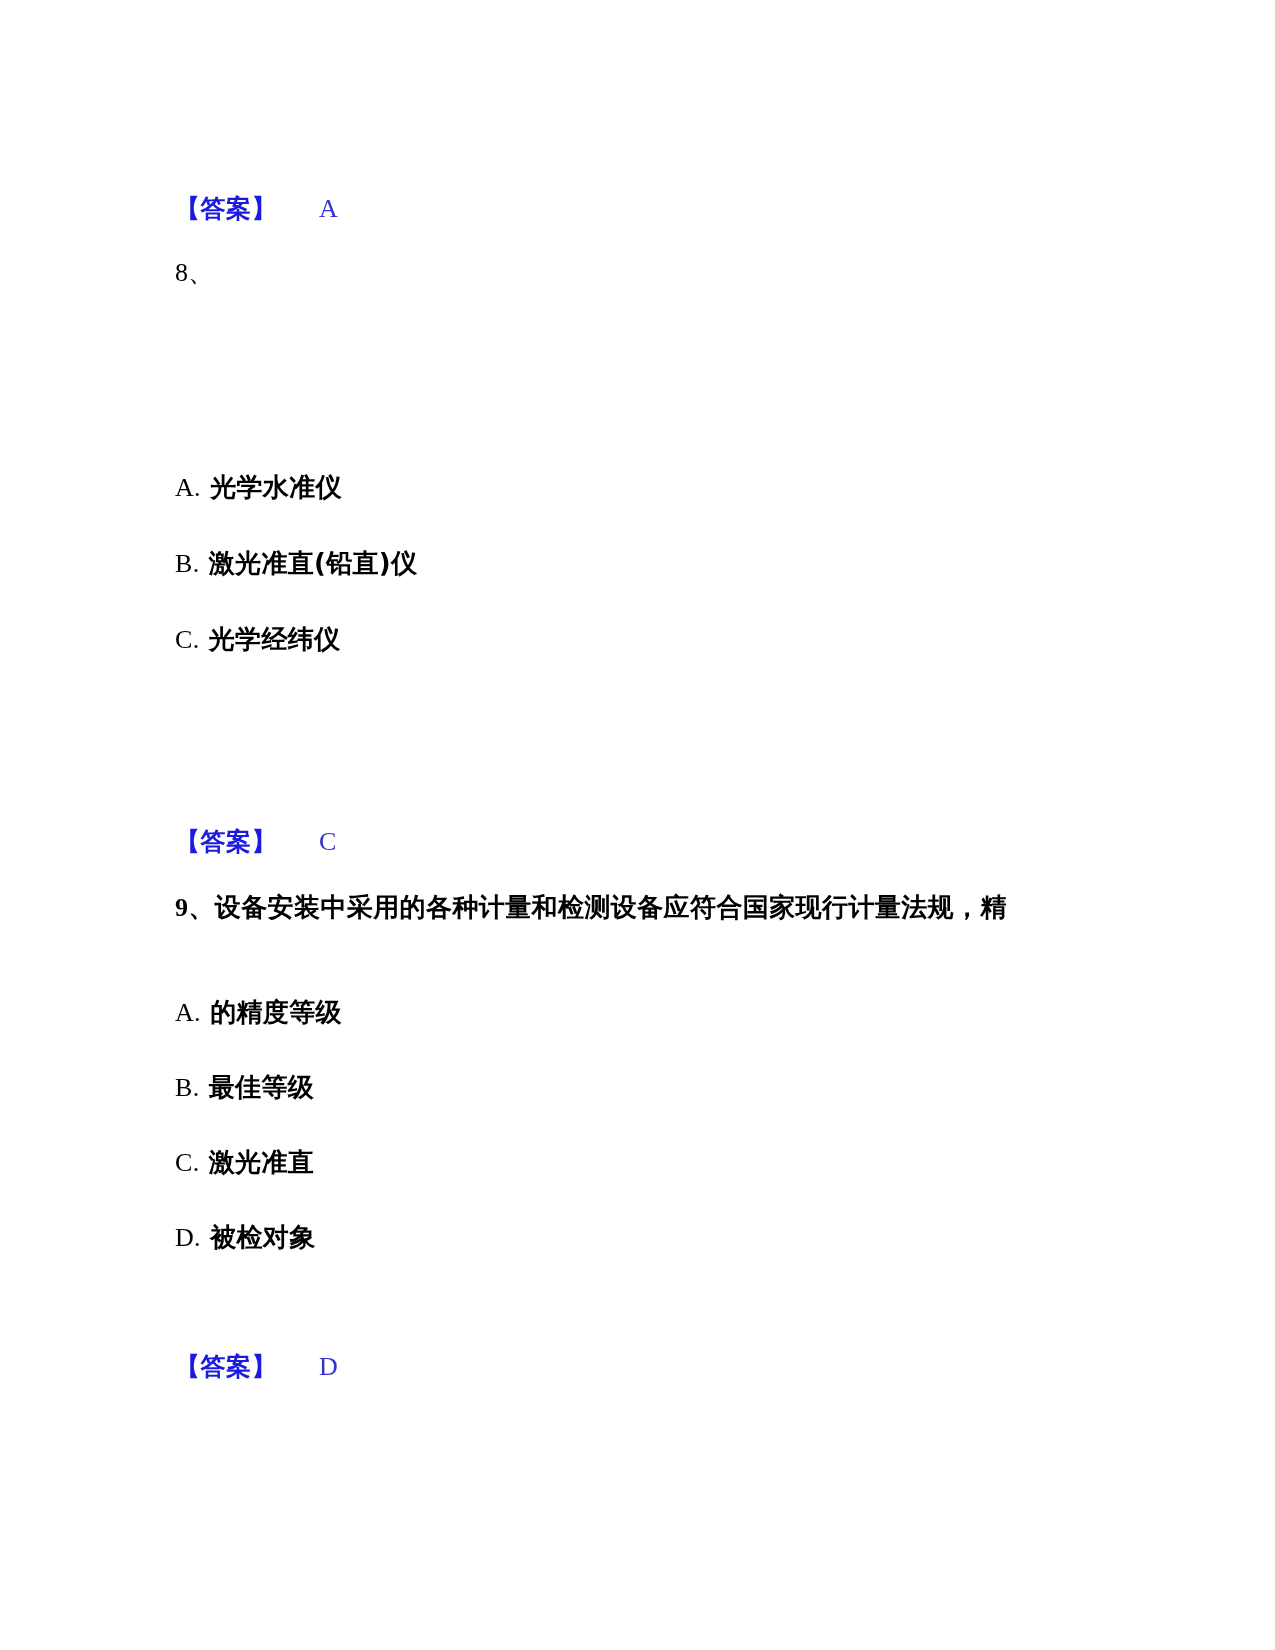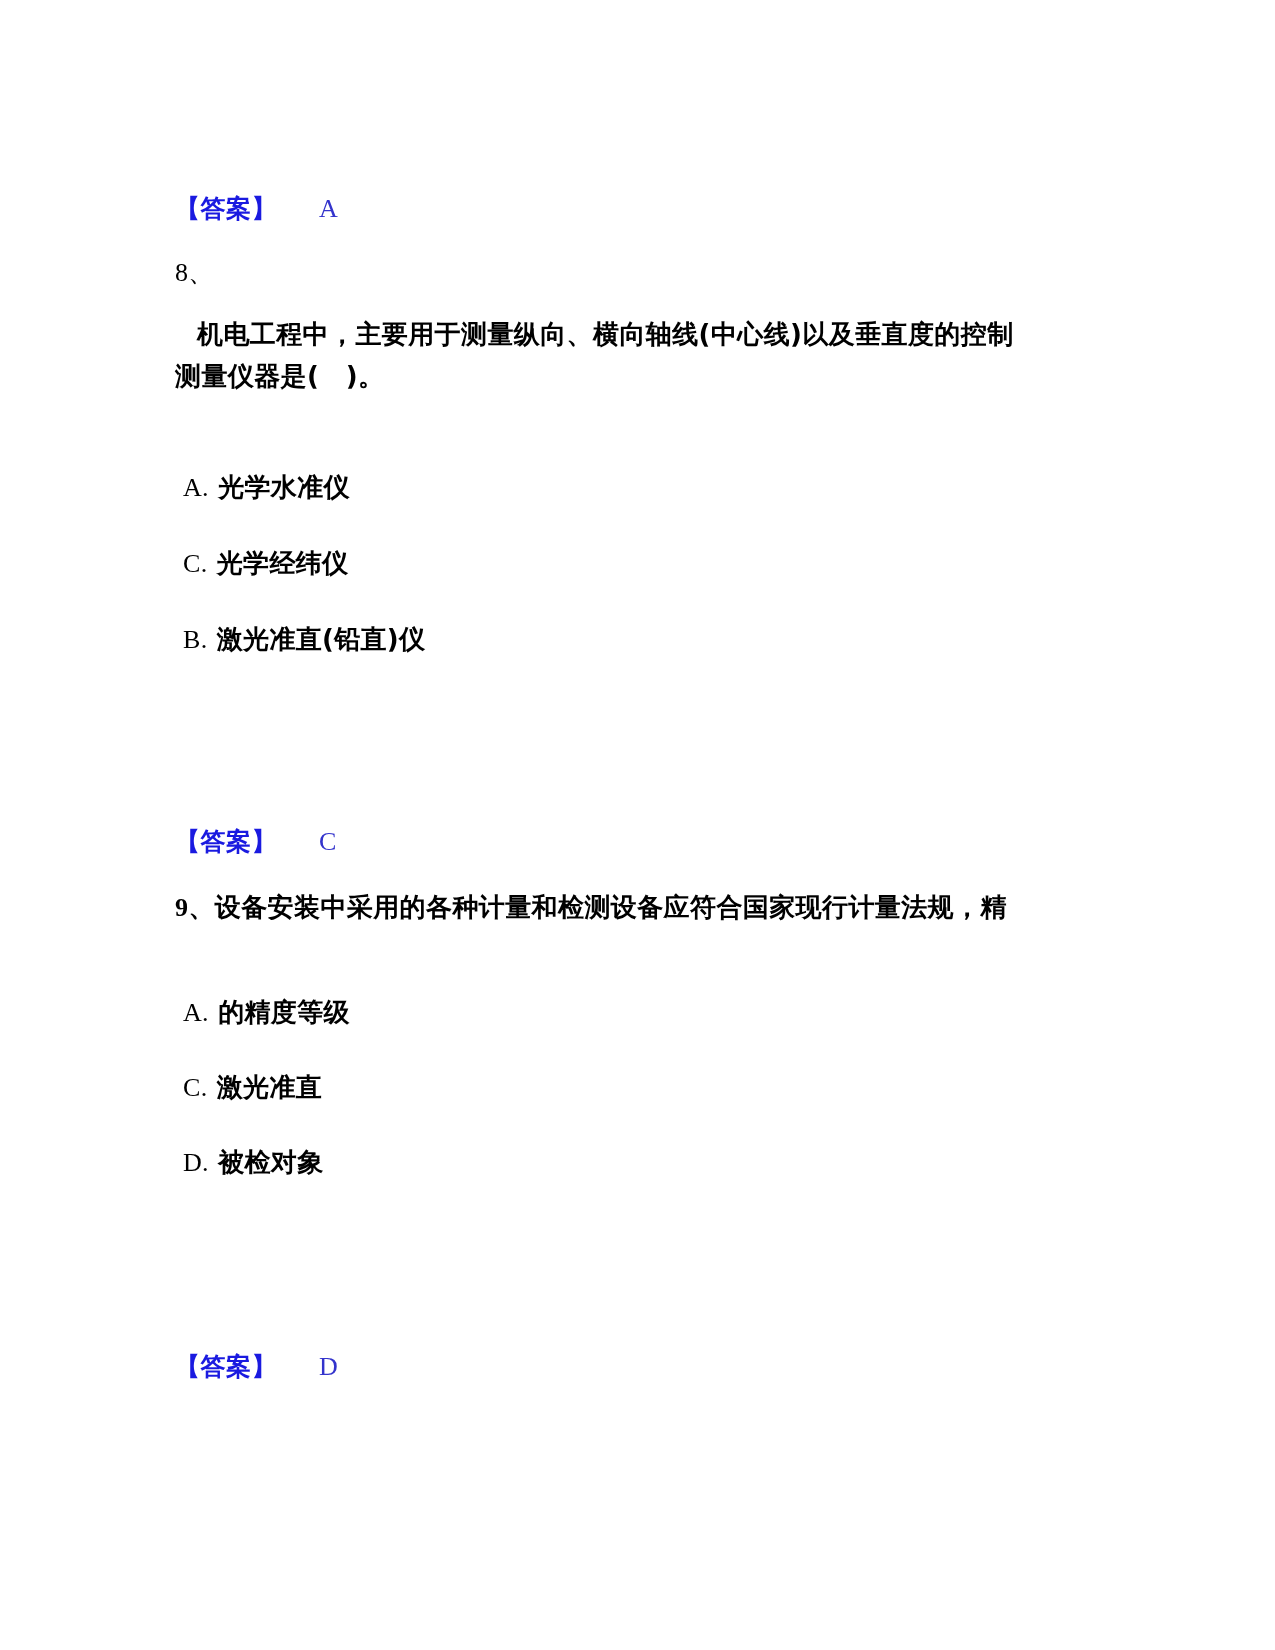--- a/index.html
+++ b/index.html
@@ -54,21 +54,20 @@
     letter-spacing: 0.4px;
   }
   .qbody.mixed {
     font-weight: bold;
   }
   .option {
     font-size: 26px;
     font-family: "DejaVu Sans", "Liberation Sans", sans-serif;
     font-weight: bold;
     letter-spacing: 0.3px;
-    margin-left: 8px;
   }
   .option .opt-letter {
     font-family: "Liberation Serif", serif;
     font-weight: normal;
     font-size: 26px;
   }
 
   
   #a1 { position: absolute; left: 175px; top: 192px; }
   #q8num { position: absolute; left: 175px; top: 255px; }
@@ -89,53 +88,53 @@
 
 <div class="page">
 
   <div class="answer-row" id="a1">
     <span class="answer-label">【答案】</span>
     <span class="answer-value">A</span>
   </div>
 
   <div class="qnum" id="q8num">8、</div>
 
-  <div class="qbody" id="q8body">
-    <div><span class="indent"></span><span>机电工程中，主要用于测量纵向、横向轴线(中心线)以及垂直度的控制</span></div>
-    <div><span>测量仪器是(　)。</span></div>
-  </div>
 
   <div id="q8opts">
     <div class="option opt-line">
       <span class="opt-letter">A.</span>
       <span>光学水准仪</span>
     </div>
     <div class="option opt-line">
+      <span class="opt-letter">B.</span>
+      <span>激光准直(铅直)仪</span>
+    </div>
+    <div class="option opt-line">
       <span class="opt-letter">C.</span>
       <span>光学经纬仪</span>
-    </div>
-    <div class="option opt-line">
-      <span class="opt-letter">B.</span>
-      <span>激光准直(铅直)仪</span>
     </div>
   </div>
 
   <div class="answer-row" id="a2">
     <span class="answer-label">【答案】</span>
     <span class="answer-value">C</span>
   </div>
 
   <div class="qbody mixed" id="q9body">
     <div><span class="qnum">9、</span><span>设备安装中采用的各种计量和检测设备应符合国家现行计量法规，精</span></div>
   </div>
 
   <div id="q9opts" class="q9">
     <div class="option opt-line">
       <span class="opt-letter">A.</span>
       <span>的精度等级</span>
+    </div>
+    <div class="option opt-line">
+      <span class="opt-letter">B.</span>
+      <span>最佳等级</span>
     </div>
     <div class="option opt-line">
       <span class="opt-letter">C.</span>
       <span>激光准直</span>
     </div>
     <div class="option opt-line">
       <span class="opt-letter">D.</span>
       <span>被检对象</span>
     </div>
   </div>

